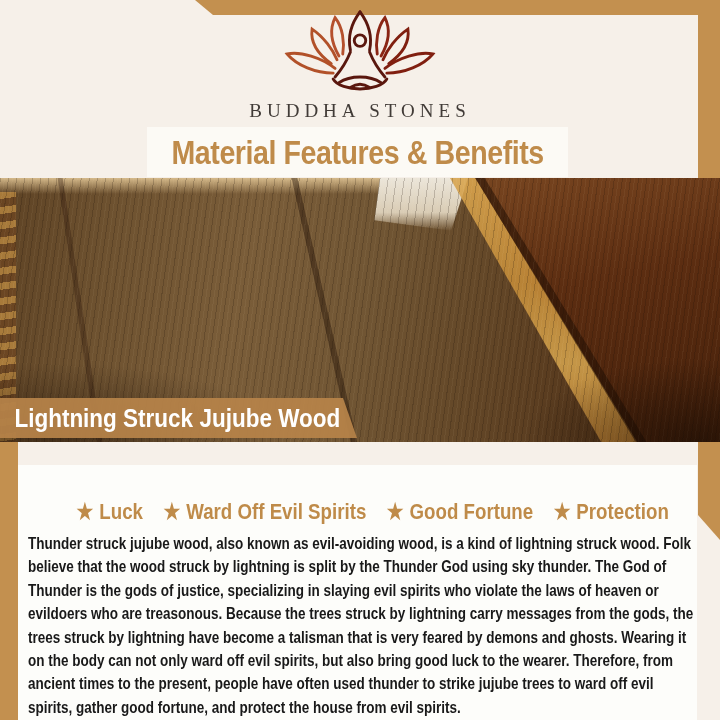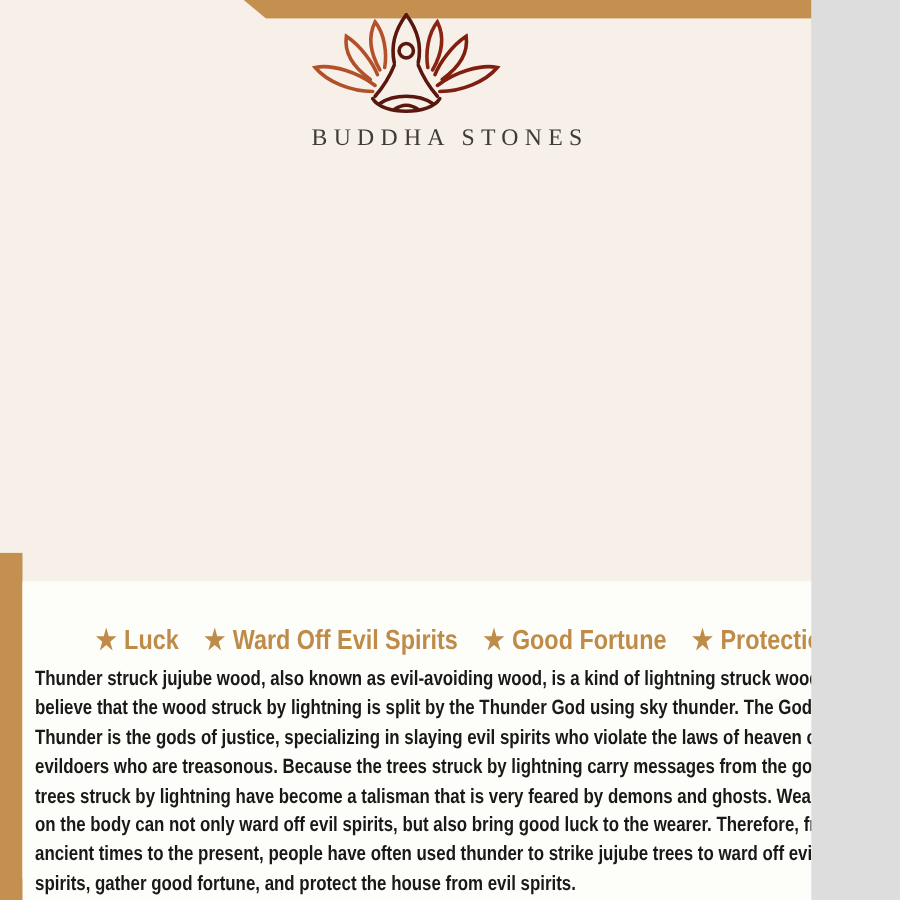--- a/index.html
+++ b/index.html
@@ -1,16 +1,16 @@
 <!DOCTYPE html>
 <html><head>
 <meta charset="utf-8">
 <style>
   html,body{margin:0;padding:0;background:#ddd;}
-  .canvas{position:relative;width:649px;height:720px;overflow:hidden;
+  .canvas{position:relative;width:720px;height:720px;overflow:hidden;
     background:#f6f0e9;font-family:"Liberation Sans",sans-serif;}
 
   
   .ribbon-top{position:absolute;left:0;top:0;width:720px;height:15px;background:#c3904f;
     clip-path:polygon(195px 0,720px 0,720px 15px,213px 15px);}
   .ribbon-right{position:absolute;left:698px;top:0;width:22px;height:540px;background:#c3904f;
     clip-path:polygon(0 0,22px 0,22px 540px,0 515px);}
   .ribbon-bottom-left{position:absolute;left:0;top:442px;width:546px;height:278px;background:#c3904f;
     clip-path:polygon(0 0,18px 0,18px 261px,528px 261px,546px 278px,0 278px);}
 
@@ -91,21 +91,39 @@
       <circle cx="80" cy="34" r="6" stroke="#5a170e" stroke-width="3"></circle>
       <path d="M70 46 C66 56 61 64 54 72" stroke="#5a170e" stroke-width="3"></path>
       <path d="M90 46 C94 56 99 64 106 72" stroke="#5a170e" stroke-width="3"></path>
       <path d="M52 74 C60 88 100 88 108 74" stroke="#5a170e" stroke-width="3"></path>
       <path d="M58 78 C70 70 90 70 102 78" stroke="#5a170e" stroke-width="3"></path>
       <path d="M70 83 Q80 76 90 83" stroke="#5a170e" stroke-width="3"></path>
     </g>
   </svg>
   <div class="brand-name">BUDDHA STONES</div>
 
+  <div class="title-box">
+    <span class="title-text">Material Features &amp; Benefits</span>
+  </div>
 
+  <div class="photo">
+    <div class="wood-base"></div>
+    <div class="wood-right"></div>
+    <div class="light-wall"></div>
+    <div class="gold-edge"></div>
+    <div class="seam-dark"></div>
+    <div class="seam1"></div>
+    <div class="seam2"></div>
+    <div class="left-edge"></div>
+    <div class="grain"></div>
+    <div class="vignette"></div>
+    <div class="label-bar">
+      <span class="label-text">Lightning Struck Jujube Wood</span>
+    </div>
+  </div>
 
   <div class="content-box">
     <div class="features-row">
       <span class="feature-item"><span class="star">★</span><span>Luck</span></span>
       <span class="feature-item"><span class="star">★</span><span>Ward Off Evil Spirits</span></span>
       <span class="feature-item"><span class="star">★</span><span>Good Fortune</span></span>
       <span class="feature-item"><span class="star">★</span><span>Protection</span></span>
     </div>
     <p class="paragraph">Thunder struck jujube wood, also known as evil-avoiding wood, is a kind of lightning struck wood. Folk believe that the wood struck by lightning is split by the Thunder God using sky thunder. The God of Thunder is the gods of justice, specializing in slaying evil spirits who violate the laws of heaven or evildoers who are treasonous. Because the trees struck by lightning carry messages from the gods, the trees struck by lightning have become a talisman that is very feared by demons and ghosts. Wearing it on the body can not only ward off evil spirits, but also bring good luck to the wearer. Therefore, from ancient times to the present, people have often used thunder to strike jujube trees to ward off evil spirits, gather good fortune, and protect the house from evil spirits.</p>
   </div>

